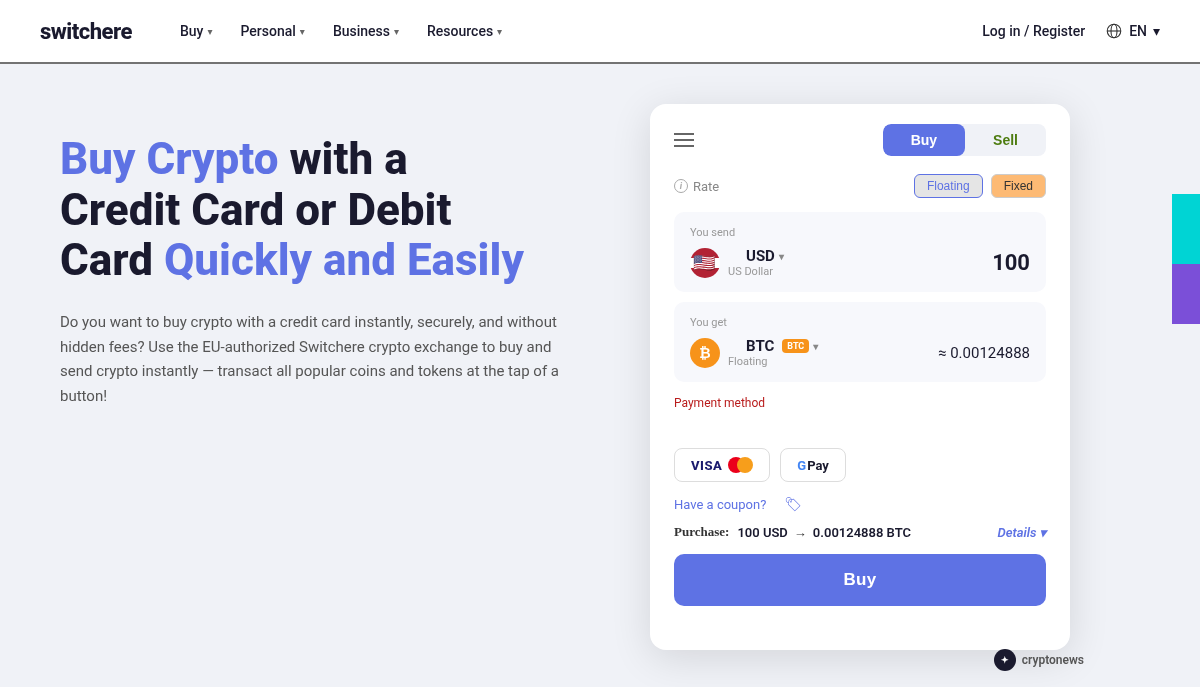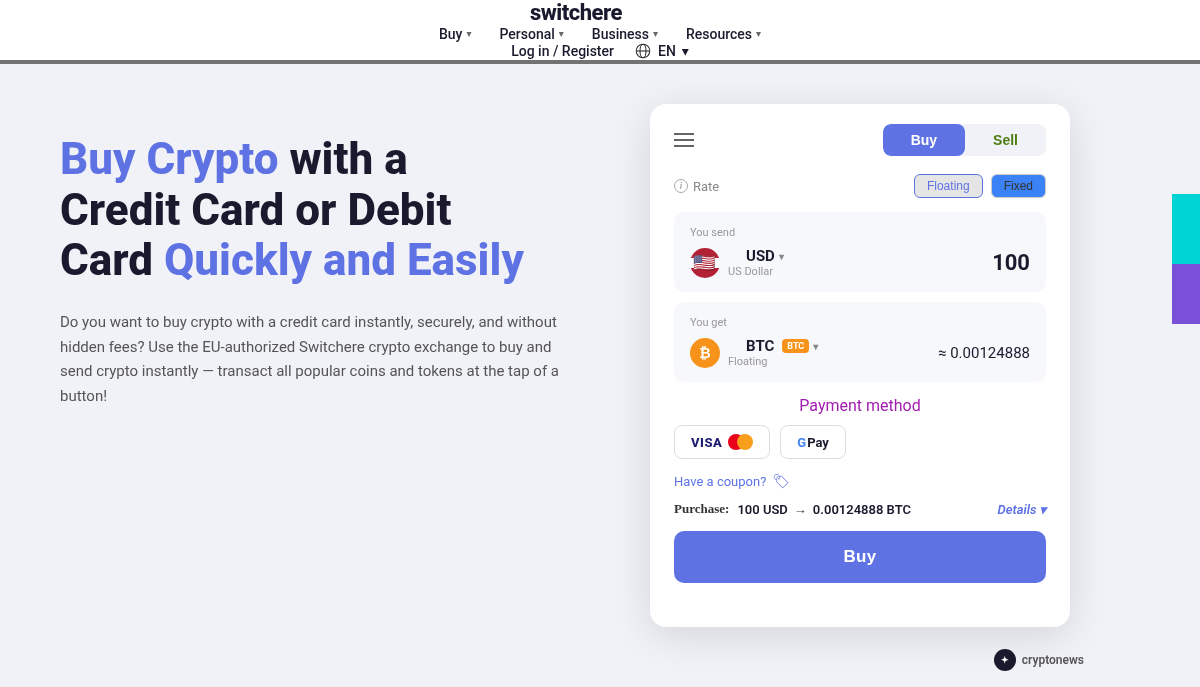--- a/index.html
+++ b/index.html
@@ -10,24 +10,23 @@
       overflow: hidden;
     }
 
     
     .navbar {
       background: #fff;
       display: flex;
       align-items: center;
       padding: 0 40px;
       height: 64px;
-      border-bottom: 4px solid #737373;
+      border-bottom: 2px solid #737373;
       position: relative;
       z-index: 10;
-      flex-direction: column;
     }
     .nav-logo {
       font-size: 22px;
       font-weight: 800;
       color: #1a1a2e;
       margin-right: 48px;
       letter-spacing: -0.5px;
     }
     .nav-links {
       display: flex;
@@ -207,21 +206,21 @@
       margin-left: auto;
       display: flex;
       gap: 8px;
     }
     .rate-type-btn {
       padding: 4px 12px;
       font-size: 12px;
       border-radius: 6px;
       cursor: pointer;
       border: 1.5px solid #ccc;
-      background: #3b82f6;
+      background: #fdba74;
       color: #333;
       font-weight: 500;
     }
     .rate-type-btn.selected {
       border-color: #5e72e4;
       color: #5e72e4;
       background: #e5e5e5;
     }
 
     
@@ -307,38 +306,38 @@
       border-radius: 4px;
       margin-left: 4px;
     }
 
     
     .payment-section {
       margin-top: 14px;
       margin-bottom: 14px;
     }
     .payment-label {
-      font-size: 16px;
-      color: #a21caf;
+      font-size: 12px;
+      color: #b91c1c;
       margin-bottom: 10px;
-      text-align: center;
     }
     .payment-methods {
       display: flex;
       gap: 10px;
     }
     .payment-card {
       border: 1.5px solid #ddd;
       border-radius: 8px;
       padding: 8px 16px;
       display: flex;
       align-items: center;
       gap: 6px;
       cursor: pointer;
       background: #fff;
+      margin-top: 28px;
     }
     .visa-text {
       font-size: 13px;
       font-weight: 800;
       color: #1a1a6e;
       letter-spacing: 0.5px;
     }
     .mc-circles {
       display: flex;
     }
@@ -368,21 +367,21 @@
     
     .coupon-row {
       margin-bottom: 12px;
     }
     .coupon-link {
       font-size: 13px;
       color: #5e72e4;
       cursor: pointer;
       display: flex;
       align-items: center;
-      gap: 6px;
+      gap: 18px;
     }
     .tag-icon {
       font-size: 14px;
     }
 
     
     .purchase-row {
       display: flex;
       align-items: center;
       margin-bottom: 14px;

